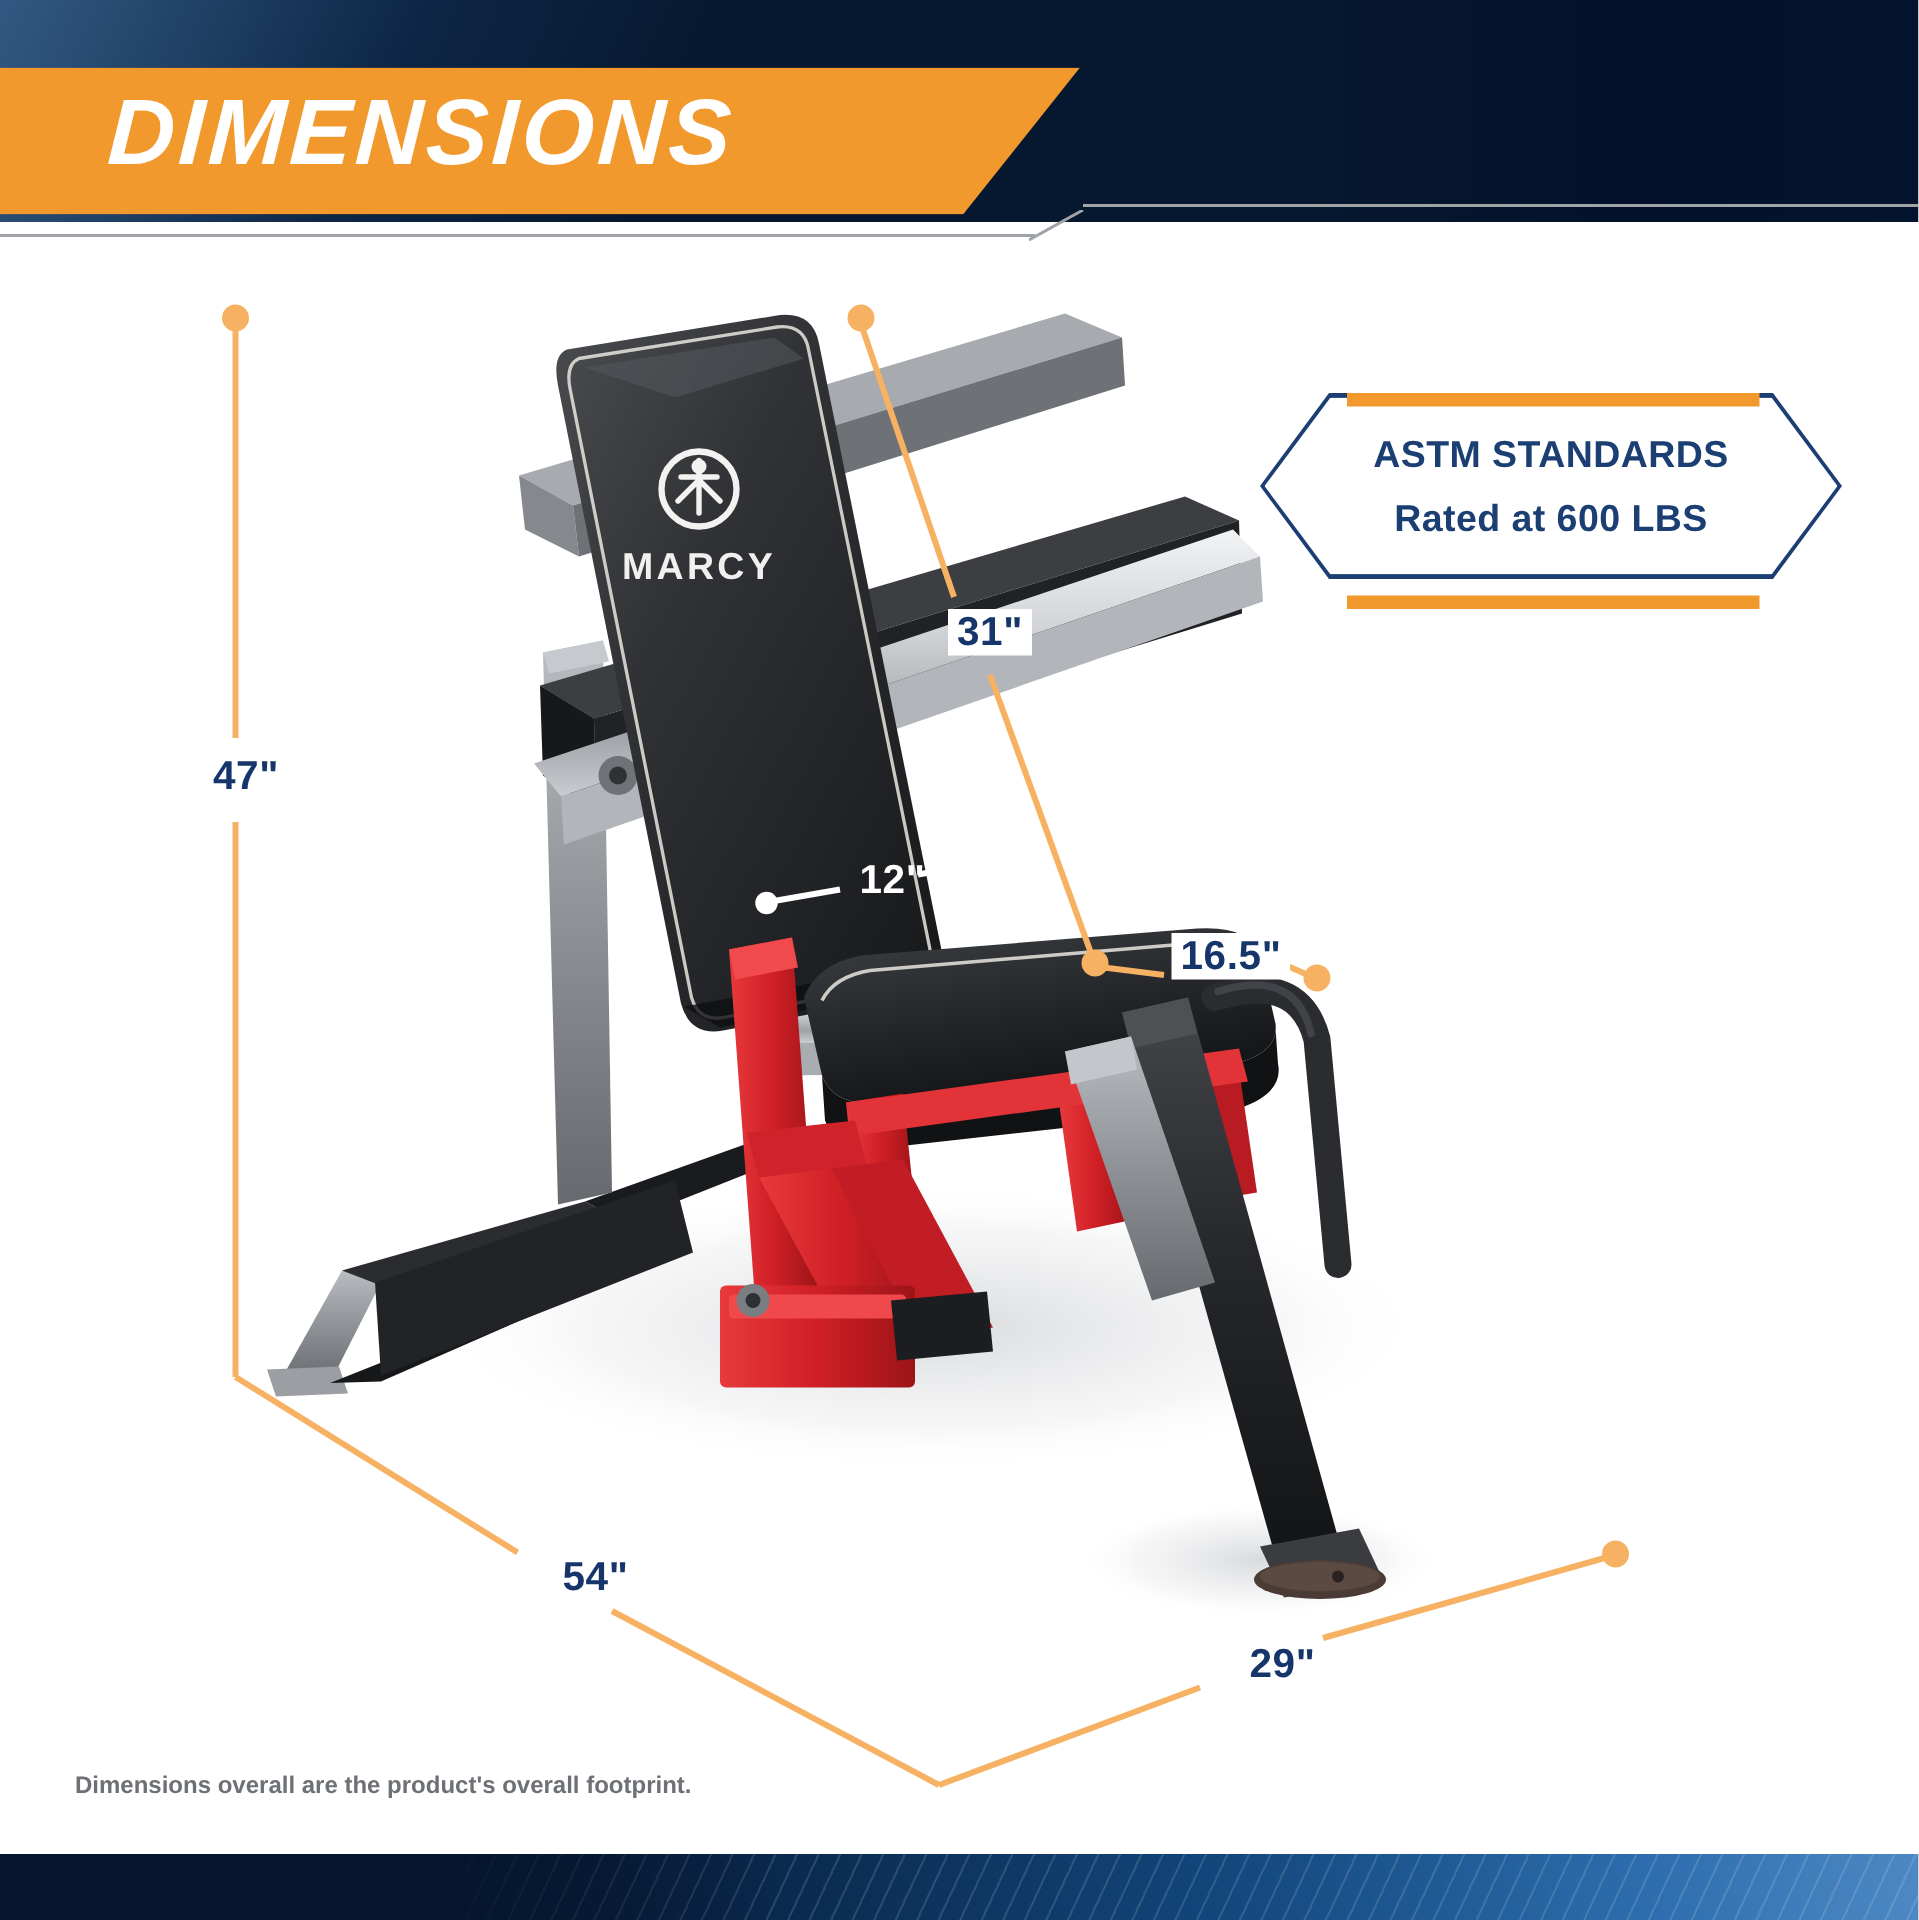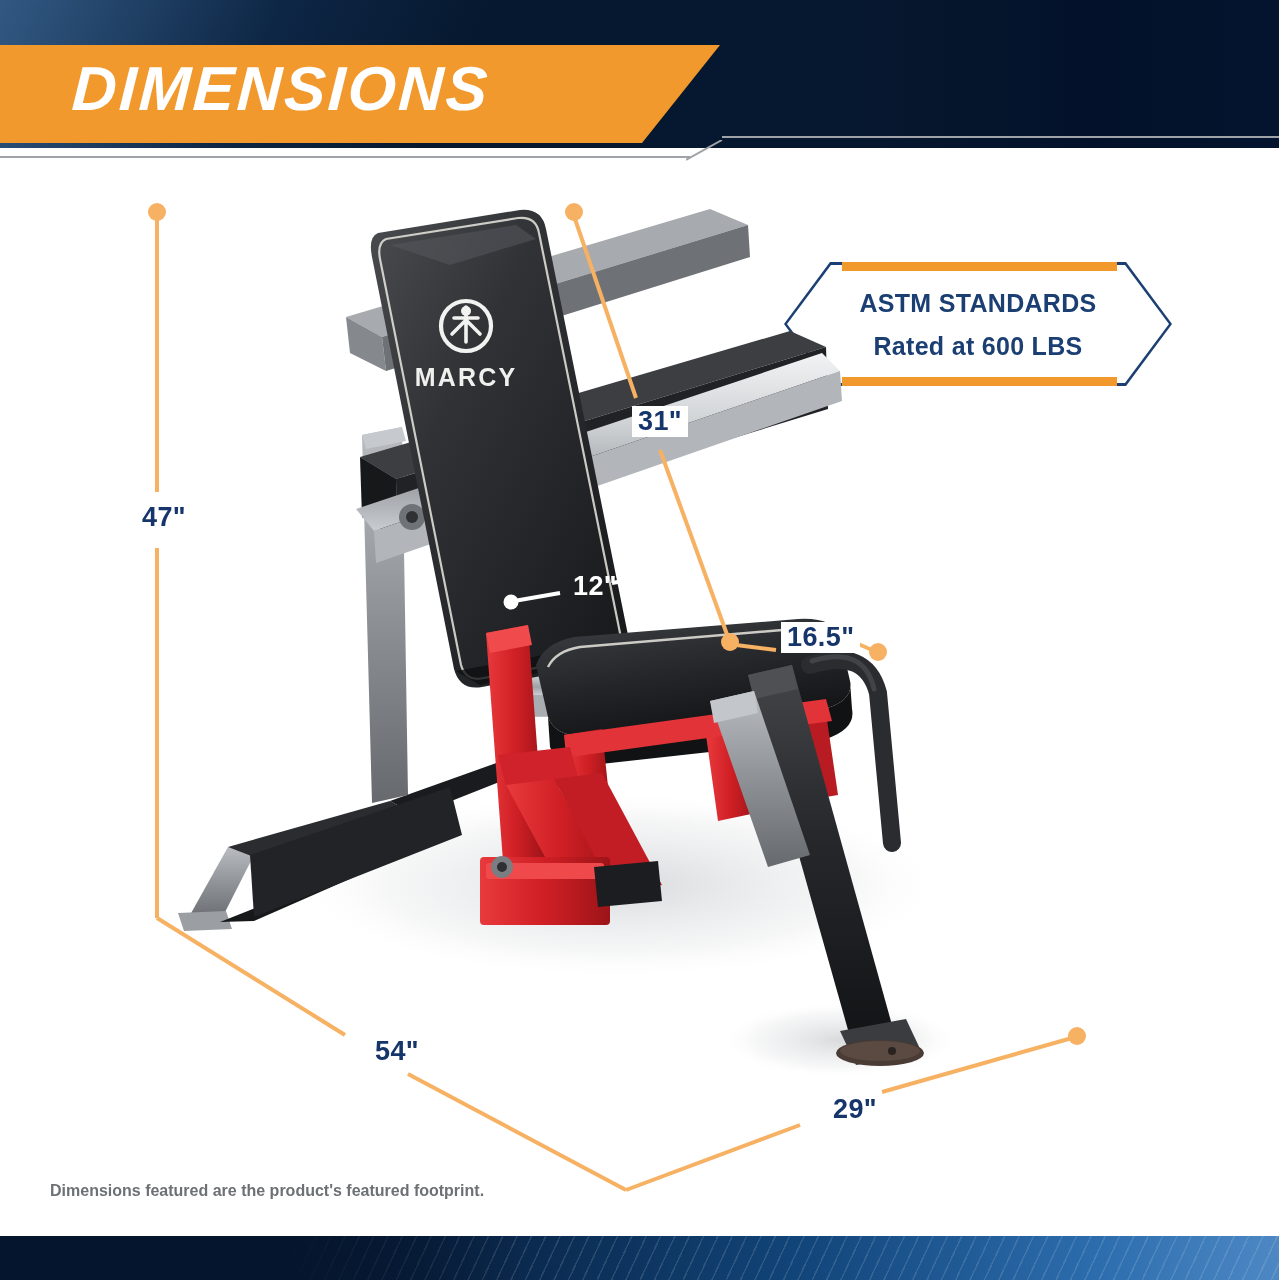--- a/index.html
+++ b/index.html
@@ -61,21 +61,21 @@
       linear-gradient(90deg,#05152d 0%,#071c39 30%,#114478 62%,#2d6dae 86%,#4d88c4 100%);
     background-color:#05152d;
   }
   .footer-bar-left{
     position:absolute;left:0;bottom:0;width:520px;height:44px;
     background:linear-gradient(90deg,#05152d 0%,#05152d 55%,rgba(5,21,45,0) 100%);
   }
 
   
   .astm-badge{
-    position:absolute;left:784px;top:262px;width:388px;height:124px;
+    position:absolute;left:840px;top:262px;width:388px;height:144px;
   }
   .astm-hex-border{
     position:absolute;inset:0;
     clip-path:polygon(46px 0, 342px 0, 388px 62px, 342px 124px, 46px 124px, 0 62px);
     background:#1b3f72;
   }
   .astm-hex-inner{
     position:absolute;left:3px;top:3px;width:382px;height:118px;
     clip-path:polygon(44px 0, 338px 0, 382px 59px, 338px 118px, 44px 118px, 0 59px);
     background:#ffffff;
@@ -326,19 +326,19 @@
     </g>
   </svg>
 
   <div class="dim-label" style="left:136px;top:502px;">47"</div>
   <div class="dim-label" style="left:632px;top:406px;">31"</div>
   <div class="dim-label onimage" style="left:567px;top:571px;">12"</div>
   <div class="dim-label" style="left:781px;top:622px;">16.5"</div>
   <div class="dim-label" style="left:369px;top:1036px;">54"</div>
   <div class="dim-label" style="left:827px;top:1094px;">29"</div>
 
-  <div class="footnote">Dimensions featured are the product's featured footprint.</div>
+  <div class="footnote">Dimensions overall are the product's overall footprint.</div>
 
   <div class="footer-bar">
     <div class="footer-bar-left"></div>
   </div>
 
 </div>
 
 </body></html>

